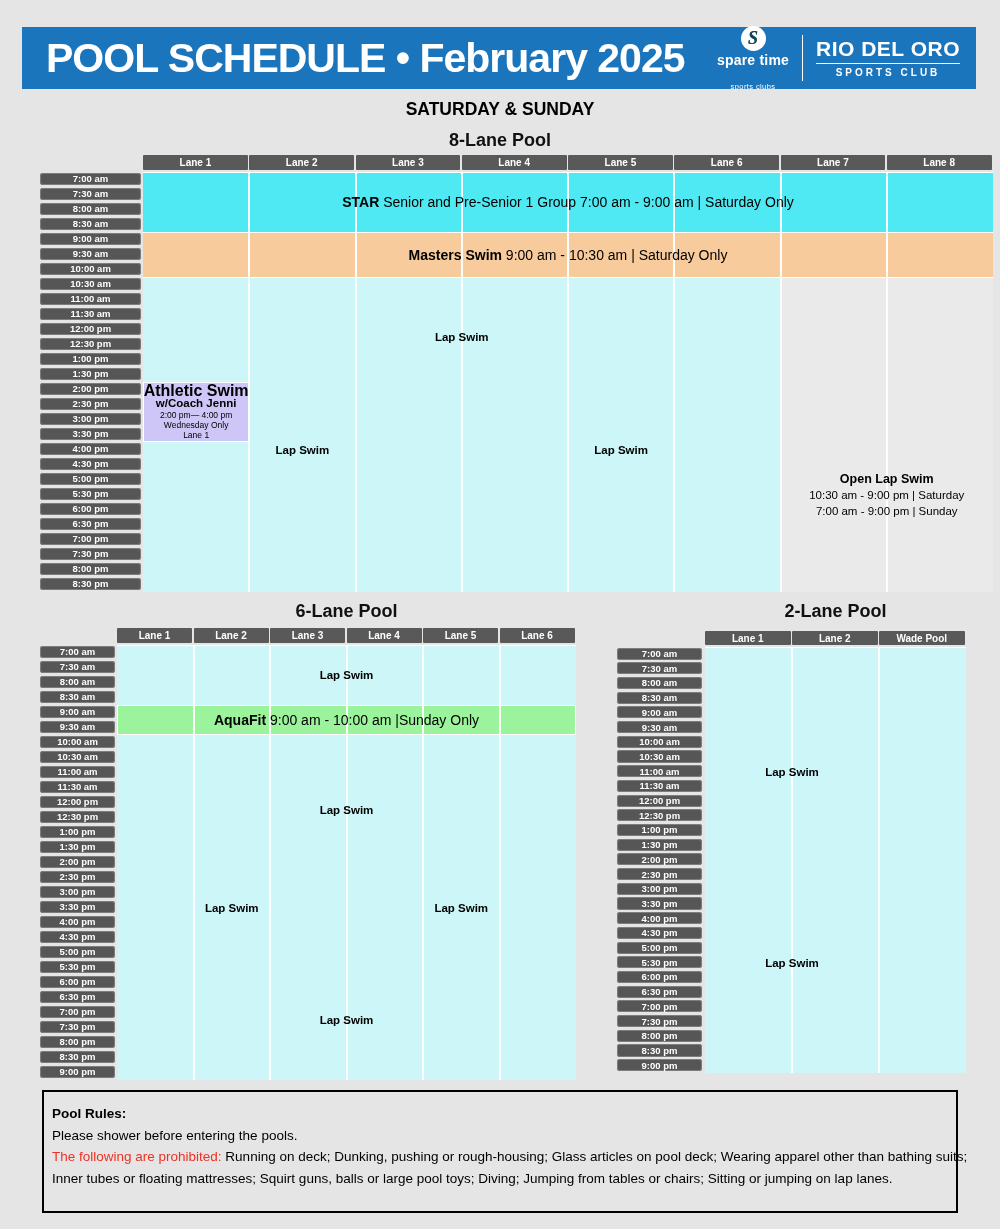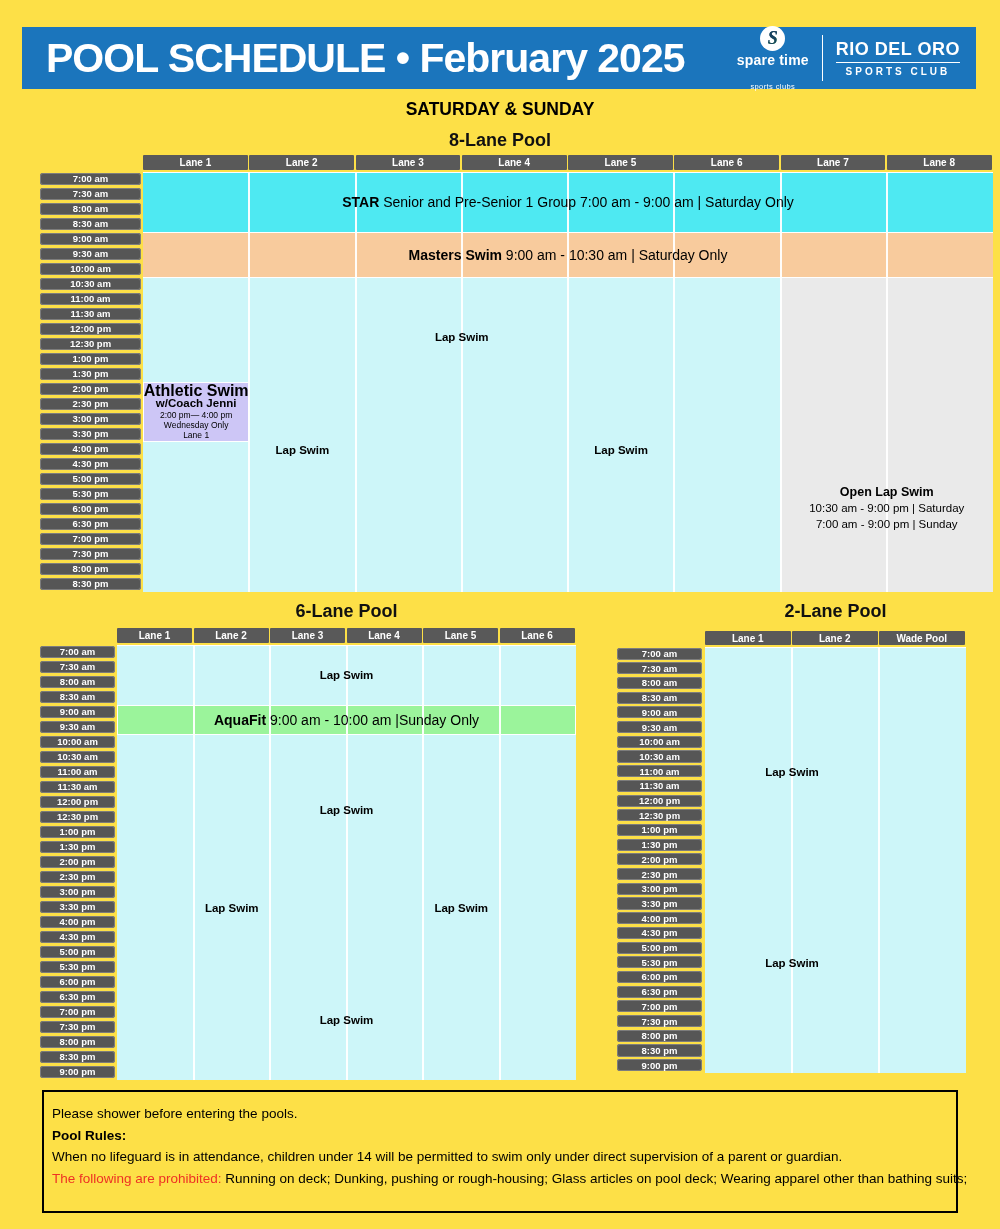--- a/index.html
+++ b/index.html
@@ -1,32 +1,32 @@
 <!DOCTYPE html>
 <html><head>
 <meta charset="utf-8">
 <style>
   html,body{margin:0;padding:0;background:#ffffff;}
   body{font-family:"Liberation Sans", sans-serif; -webkit-font-smoothing:antialiased;}
-  #canvas{position:relative;width:1000px;height:1229px;background:#fde047;overflow:hidden;}
+  #canvas{position:relative;width:1000px;height:1229px;background:#e5e5e5;overflow:hidden;}
 
   
   .banner{position:absolute;left:22px;top:27px;width:954px;height:62px;background:#1B75BC;
           display:flex;align-items:center;justify-content:space-between;}
   .banner-title{color:#fff;font-size:41px;font-weight:bold;padding-left:24px;letter-spacing:-1px;white-space:nowrap;}
   .logo-cluster{display:flex;align-items:center;gap:13px;padding-right:16px;}
   .logo-spare{display:flex;flex-direction:column;align-items:center;line-height:1;}
   .logo-circle{width:25px;height:25px;border-radius:50%;background:#fff;display:flex;align-items:center;justify-content:center;
                font-family:"Liberation Serif",serif;font-style:italic;font-weight:bold;font-size:18px;color:#17425f;margin-bottom:2px;}
   .logo-circle span{background:linear-gradient(135deg,#17425f 45%,#3fa64a 55%);-webkit-background-clip:text;background-clip:text;}
   .logo-brand{color:#fff;font-size:14px;font-weight:bold;letter-spacing:.2px;}
   .logo-brand-sub{color:#fff;font-size:7.5px;margin-top:16px;letter-spacing:.4px;}
   .logo-divider{width:1px;height:46px;background:#fff;}
   .logo-club{display:flex;flex-direction:column;align-items:center;line-height:1;}
-  .logo-club-name{color:#fff;font-size:18px;font-weight:bold;letter-spacing:.5px;white-space:nowrap;}
+  .logo-club-name{color:#fff;font-size:21px;font-weight:bold;letter-spacing:.5px;white-space:nowrap;}
   .logo-club-line{width:100%;height:1px;background:#fff;margin:4px 0 4px 0;}
   .logo-club-sub{color:#fff;font-size:10px;font-weight:bold;letter-spacing:3px;}
 
   .subtitle{position:absolute;left:0;top:99px;width:1000px;text-align:center;
             font-size:17.5px;font-weight:bold;color:#000;}
 
   
   .pool-title{position:absolute;text-align:center;font-size:18px;font-weight:bold;color:#111;}
   .lane-head{position:absolute;background:#595959;color:#fff;font-size:10px;font-weight:bold;
              display:flex;align-items:center;justify-content:center;border-radius:1px;}
@@ -139,21 +139,21 @@
         <div class="ln" style="font-size: 8.5px; line-height: 10px;"><span>2:00 pm— 4:00 pm</span></div>
         <div class="ln" style="font-size: 8.5px; line-height: 10px;"><span>Wednesday Only</span></div>
         <div class="ln" style="font-size: 8.5px; line-height: 10px;"><span>Lane 1</span></div>
       </div>
       <div class="evt" style="left: 249.25px; top: 442px; width: 106.25px; height: 15px;">
         <div class="ln" style="font-size: 11.5px; line-height: 14px;"><b>Lap Swim</b></div>
       </div>
       <div class="evt" style="left: 568px; top: 442px; width: 106.25px; height: 15px;">
         <div class="ln" style="font-size: 11.5px; line-height: 14px;"><b>Lap Swim</b></div>
       </div>
-      <div class="evt" style="left: 780.5px; top: 457px; width: 212.5px; height: 75px; justify-content: flex-end;">
+      <div class="evt" style="left: 780.5px; top: 457px; width: 212.5px; height: 75px;">
         <div class="ln" style="font-size: 12.5px; line-height: 16px;"><b>Open Lap Swim</b></div>
         <div class="ln" style="font-size: 11.5px; line-height: 16px;"><span>10:30 am - 9:00 pm | Saturday</span></div>
         <div class="ln" style="font-size: 11.5px; line-height: 16px;"><span>7:00 am - 9:00 pm | Sunday</span></div>
       </div>
       <div class="pool-title" style="left: 117px; top: 601px; width: 459px;">6-Lane Pool</div>
       <div class="region" style="left: 117px; top: 645px; width: 459px; height: 435px; background: rgb(205, 246, 249);"></div>
       <div class="region outlined" style="left: 117px; top: 705px; width: 459px; height: 30px; background: rgb(155, 244, 155);"></div>
       <div class="lane-sep" style="left: 192.5px; top: 645px; height: 435px;"></div>
       <div class="lane-sep" style="left: 269px; top: 645px; height: 435px;"></div>
       <div class="lane-sep" style="left: 345.5px; top: 645px; height: 435px;"></div>
@@ -250,19 +250,19 @@
       <div class="time-btn" style="left: 617px; top: 1059.1px; width: 85px; height: 12.2px;">9:00 pm</div>
       <div class="evt" style="left: 705px; top: 764.6px; width: 174px; height: 14.7px;">
         <div class="ln" style="font-size: 11.5px; line-height: 14px;"><b>Lap Swim</b></div>
       </div>
       <div class="evt" style="left: 705px; top: 955.7px; width: 174px; height: 14.7px;">
         <div class="ln" style="font-size: 11.5px; line-height: 14px;"><b>Lap Swim</b></div>
       </div>
     </div>
 
   <div class="rules">
+    <div class="rl"><b>Pool Rules:</b></div>
     <div class="rl">Please shower before entering the pools.</div>
-    <div class="rl"><b>Pool Rules:</b></div>
-    <div class="rl">When no lifeguard is in attendance, children under 14 will be permitted to swim only under direct supervision of a parent or guardian.</div>
     <div class="rl"><span class="red">The following are prohibited:</span><span> Running on deck; Dunking, pushing or rough-housing; Glass articles on pool deck; Wearing apparel other than bathing suits;</span></div>
+    <div class="rl">Inner tubes or floating mattresses; Squirt guns, balls or large pool toys; Diving; Jumping from tables or chairs; Sitting or jumping on lap lanes.</div>
   </div>
 
 </div>
 
 </body></html>

